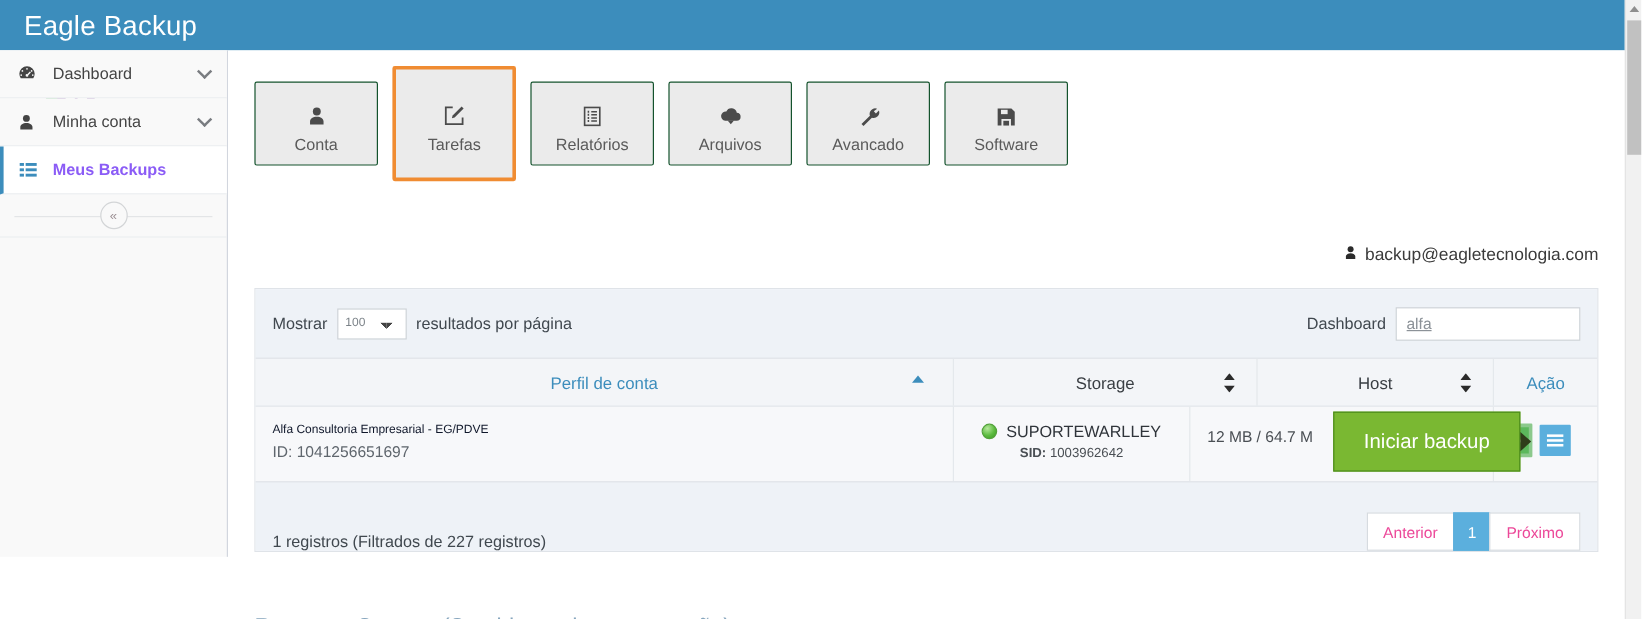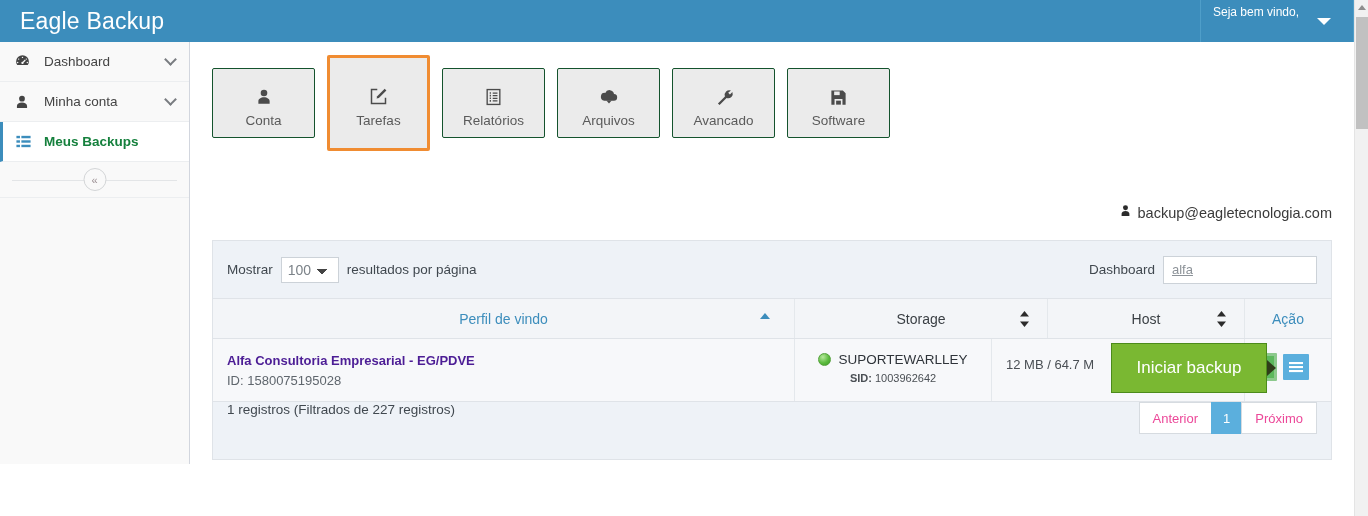--- a/index.html
+++ b/index.html
@@ -63,21 +63,21 @@
     position: relative; height: 40px; border-bottom: 1px solid #eceef0;
     display: flex; align-items: center; cursor: pointer; background: #f9f9f9;
   }
   .nav-item.active { background: #ffffff; border-left: 3px solid #3c8dbc; }
   .nav-icon {
     width: 44px; display: flex; align-items: center; justify-content: center;
     color: #444444;
   }
   .nav-item.active .nav-icon { color: #3c8dbc; width: 41px; }
   .nav-label { font-size: 13.5px; color: #444444; }
-  .nav-item.active .nav-label { color: #15803d; font-weight: bold; }
+  .nav-item.active .nav-label { color: #8b5cf6; font-weight: bold; }
   .nav-chevron {
     position: absolute; right: 14px; top: 13px; width: 9px; height: 9px;
     border-right: 2px solid #797c80; border-bottom: 2px solid #797c80;
     transform: rotate(45deg);
   }
   .collapse-row { position: relative; height: 36px; border-bottom: 1px solid #eceef0; }
   .collapse-row .hr {
     position: absolute; left: 12px; right: 12px; top: 18px; height: 1px; background: #e3e5e7;
   }
   .collapse-btn {
@@ -119,21 +119,21 @@
   .panel {
     position: absolute; left: 22px; top: 198px; width: 1120px;
     border: 1px solid #dfe3e8; background: #ffffff;
   }
   .panel-head {
     height: 58px; background: #eef2f7; border-bottom: 1px solid #dfe3e8;
     display: flex; align-items: center; padding: 0 14px; position: relative;
   }
   .show-grp { display: flex; align-items: center; gap: 8px; font-size: 13.5px; color: #40484f; }
   .show-select {
-    width: 58px; height: 26px; font-size: 14px; color: #7b8288;
+    width: 58px; height: 26px; font-size: 10px; color: #7b8288;
     border: 1px solid #ccd2d8; background: #ffffff; padding-left: 6px;
     font-family: "Liberation Sans", sans-serif; cursor: pointer;
     -webkit-appearance: none; appearance: none;
     background-image: linear-gradient(45deg, transparent 50%, #444 50%), linear-gradient(135deg, #444 50%, transparent 50%);
     background-position: calc(100% - 16px) 11px, calc(100% - 11px) 11px;
     background-size: 5px 5px, 5px 5px; background-repeat: no-repeat;
   }
   .search-grp {
     position: absolute; right: 14px; display: flex; align-items: center; gap: 8px;
     font-size: 13.5px; color: #40484f;
@@ -158,21 +158,21 @@
   .sort-up-blue { position: absolute; right: 24px; top: 14px;
     width: 0; height: 0; border-left: 5px solid transparent;
     border-right: 5px solid transparent; border-bottom: 6px solid #3c8dbc; }
 
   .trow { display: flex; min-height: 62px; background: #f7f8fa; }
   .td { border-right: 1px solid #e4e8ec; position: relative; }
   .td.c1 { width: 582px; padding: 14px 0 0 14px; }
   .td.c2 { width: 197px; padding: 13px 0 0 0; text-align: center; }
   .td.c3 { width: 253px; padding: 16px 0 0 14px; }
   .td.c4 { width: 86px; border-right: none; padding: 14px 0 0 0; }
-  .profile-name { font-size: 13px; color: #4c1d95; font-weight: bold; }
+  .profile-name { font-size: 10px; color: #0f172a; font-weight: normal; }
   .profile-id { font-size: 13px; color: #5f666d; margin-top: 5px; }
   .host-line { display: flex; align-items: center; justify-content: center; gap: 7px; }
   .status-dot {
     width: 13px; height: 13px; border-radius: 50%;
     background: radial-gradient(circle at 35% 28%, #b6e89b 0%, #5cbb3f 55%, #3c9a26 100%);
     border: 1px solid #53a23a;
   }
   .host-name { font-size: 13.5px; color: #2f343a; }
   .sid-line { font-size: 11px; color: #4a4f54; margin-top: 5px; text-align: center; }
   .sid-line b { font-weight: bold; }
@@ -194,21 +194,21 @@
     font-size: 17px; color: #ffffff; z-index: 40;
   }
   .tooltip-arrow {
     position: absolute; left: 1054px; top: 119px; width: 0; height: 0;
     border-top: 8px solid transparent; border-bottom: 8px solid transparent;
     border-left: 9px solid #2f3d1a; z-index: 41;
   }
 
   .panel-foot {
     height: 58px; background: #eef2f7; border-top: 1px solid #dfe3e8;
-    display: flex; align-items: flex-start; padding: 0 14px; position: relative;
+    display: flex; align-items: flex-end; padding: 0 14px; position: relative;
   }
   .foot-info { font-size: 13.5px; color: #40484f; }
   .pager { position: absolute; right: 14px; display: flex; }
   .pg {
     height: 32px; padding: 0 13px; display: flex; align-items: center;
     border: 1px solid #d6dbe0; background: #ffffff; font-size: 13px; color: #ec4899;
     cursor: pointer; margin-left: -1px;
   }
   .pg.active { background: #5bafdd; color: #ffffff; border-color: #5bafdd; padding: 0 11px; }
 
@@ -232,24 +232,20 @@
     background: #c1c1c1; cursor: pointer;
   }
 </style>
 </head>
 <body>
 
 <div id="app">
 
   <div class="topbar">
     <div class="brand-title">Eagle Backup</div>
-    <div class="user-menu">
-      <div class="welcome">Seja bem vindo,</div>
-      <div class="caret-down"></div>
-    </div>
   </div>
 
   <div class="sidebar">
 
     <div class="logo-wrap">
       <div class="logo-mark">
         <div class="hex gray"></div>
         <div class="hex green"></div>
         <div class="hex purple"></div>
         <svg class="logo-cloud" viewBox="0 0 24 18">
@@ -392,21 +388,21 @@
           <span>resultados por página</span>
         </div>
         <div class="search-grp">
           <span>Dashboard</span>
           <input class="search-input" type="text" value="alfa" style="">
         </div>
       </div>
 
       <div class="thead">
         <div class="th c1">
-          <span>Perfil de vindo</span>
+          <span>Perfil de conta</span>
           <span class="sort-up-blue"></span>
         </div>
         <div class="th c3">
           <span>Storage</span>
           <span class="sort-both">
             <svg width="9" height="16" viewBox="0 0 9 16" fill="#2b2b2b">
               <path d="M4.5 0L9 5.6H0z"></path>
                 <path d="M4.5 16L0 10.4h9z"></path>
             </svg>
           </span>
@@ -421,21 +417,21 @@
           </span>
         </div>
         <div class="th c4">
           <span>Ação</span>
         </div>
       </div>
 
       <div class="trow">
         <div class="td c1">
           <div class="profile-name">Alfa Consultoria Empresarial - EG/PDVE</div>
-          <div class="profile-id">ID: 1580075195028</div>
+          <div class="profile-id">ID: 1041256651697</div>
         </div>
         <div class="td c2">
           <div class="host-line">
             <span class="status-dot"></span>
             <span class="host-name">SUPORTEWARLLEY</span>
           </div>
           <div class="sid-line">
             <b>SID:</b>
             <span>1003962642</span>
           </div>

